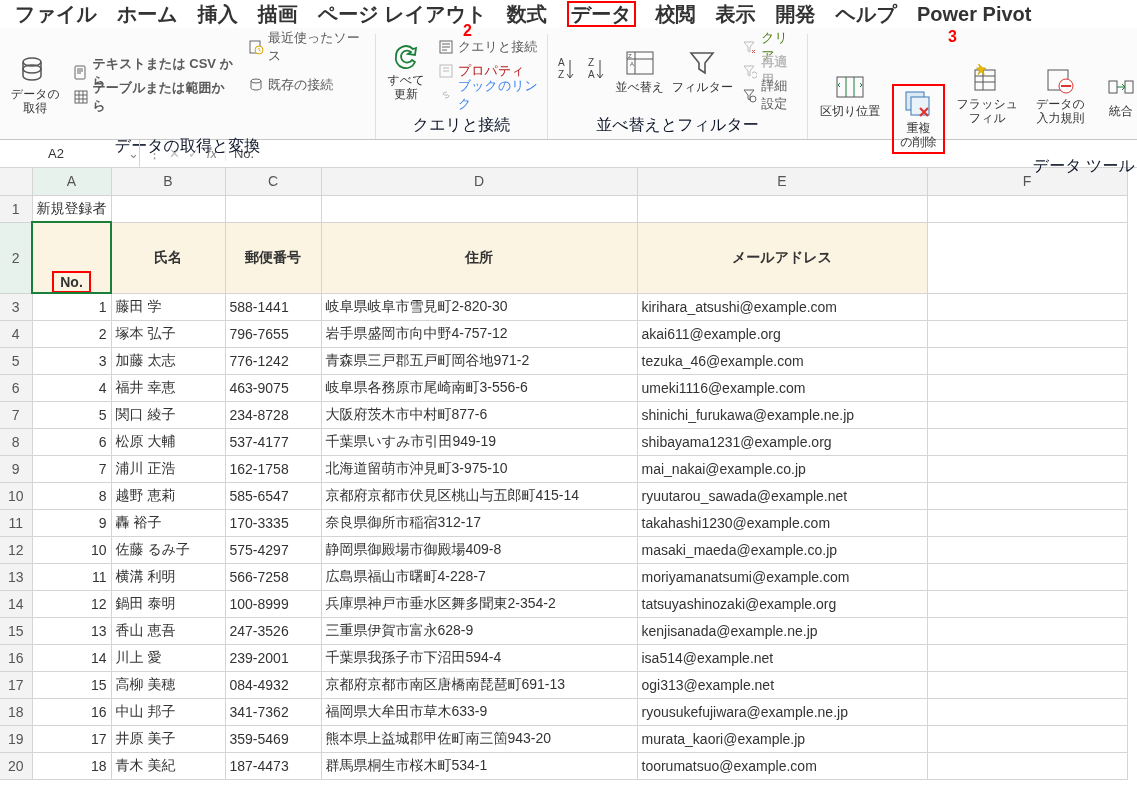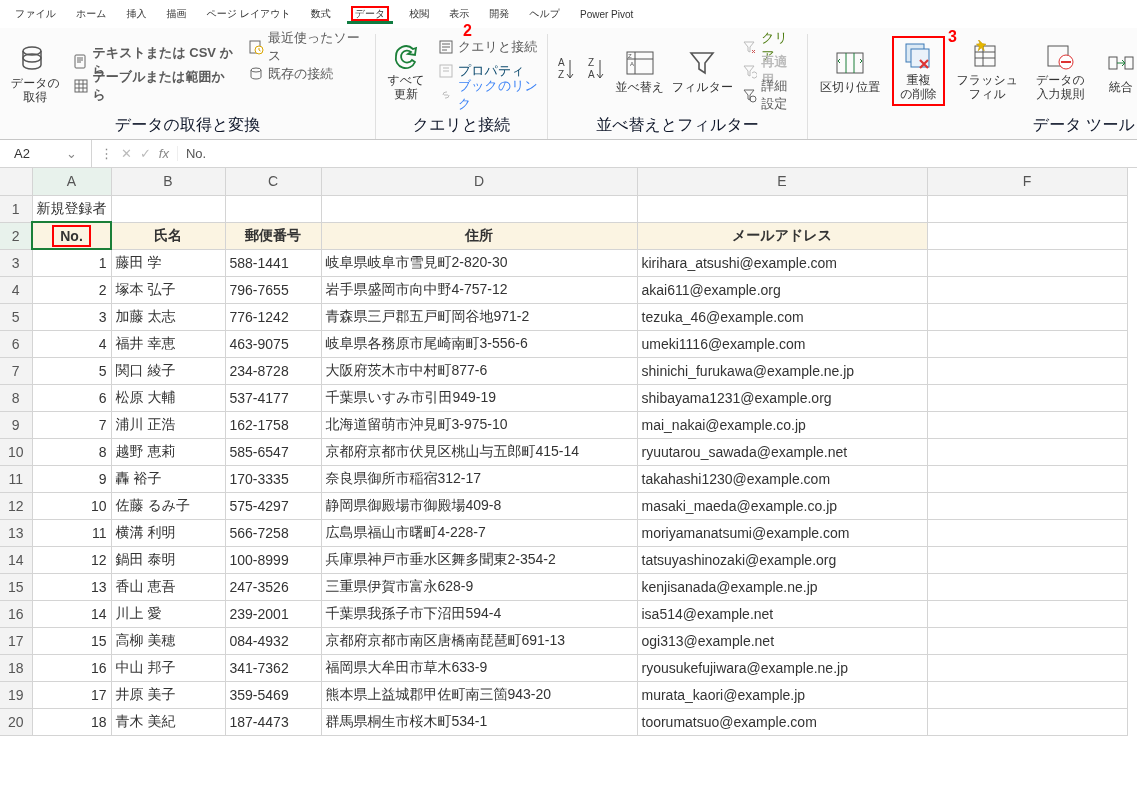--- a/index.html
+++ b/index.html
@@ -1,37 +1,37 @@
 <!DOCTYPE html>
 <html><head>
 <meta charset="utf-8">
 <style>
   * { box-sizing: border-box; margin: 0; padding: 0; font-family: "Yu Gothic UI", "Meiryo", sans-serif; }
   body { width:1137px; height:800px; background:#fff; font-size:13px; color:#333; overflow:hidden; }
   
   .menubar { display:flex; align-items:center; height:28px; padding:0 5px; }
-  .menubar .item { padding:2px 10px; cursor:default; font-size:10px; position:relative;}
+  .menubar .item { padding:2px 10px; cursor:default; font-size:20px; position:relative;font-weight:bold;}
   .menubar .item.active { }
   .menubar .item.active::after { content:""; position:absolute; left:6px; right:6px; bottom:-1px; height:3px; background:#107c41;}
-  .hl-box { border:2px solid #ff0000; padding:0 2px; }
+  .hl-box { border:2px solid #ff0000; padding:0 2px;margin-top:48px; }
   .callout { position:absolute; color:#ff0000; font-weight:bold; font-size:16px; }
   
   .ribbon { display:flex; height:112px; border-bottom:1px solid #c7c7c7; background:#fbfbfb; position:relative; padding-top:6px;}
   .ribbon-group { display:flex; flex-direction:column; justify-content:space-between; border-right:1px solid #e0e0e0; padding:2px 6px 2px 6px; }
   .ribbon-group:last-child { border-right:none;}
   .ribbon-group .label { text-align:center; font-size:16px; color:#0f172a; padding:2px 0 1px;}
   .rrow { display:flex; align-items:center; gap:6px; }
   .rbtn-v { display:flex; flex-direction:column; align-items:center; justify-content:center; padding:2px 6px; cursor:default; font-size:12px; color:#333; min-width:48px;}
   .rbtn-v svg { width:32px; height:32px; display:block; margin-bottom:2px;}
   .rbtn-v .t { text-align:center; line-height:1.15; white-space:pre;}
   .rbtn-h { display:flex; align-items:center; gap:4px; padding:1px 2px; cursor:default; font-size:13px; color:#5a5a5a; height:22px;}
   .rbtn-h svg { width:16px; height:16px; flex-shrink:0;}
   
   .fbar { display:flex; align-items:center; height:28px; border-bottom:1px solid #d4d4d4; }
-  .namebox { width:92px; border-right:1px solid #d4d4d4; height:100%; display:flex; align-items:center; padding:0 14px; font-size:13px; position:relative;}
+  .namebox { width:92px; border-right:1px solid #d4d4d4; height:100%; display:flex; align-items:center; padding:0 0; font-size:13px; position:relative;margin-left:48px;}
   .namebox .dd { margin-left:auto; color:#888;}
   .fx-icons { display:flex; align-items:center; gap:8px; padding:0 8px; color:#888;}
   .formula-input { flex:1; padding:0 8px; font-size:13px; color:#555; border-left:1px solid #eee;}
   
   .grid-wrap { overflow:auto; height: calc(800px - 28px - 112px - 28px); }
   table.grid { border-collapse:collapse; table-layout:fixed; }
   table.grid th, table.grid td { border:1px solid #d4d4d4; font-size:14px; height:27px; padding:0 4px; overflow:hidden; white-space:nowrap;}
   table.grid thead th { background:#f3f3f3; font-weight:normal; color:#555; text-align:center; border-top:none;}
   table.grid .corner { background:#f3f3f3; width:32px; border-left:none; border-top:none;}
   table.grid .rowhdr { background:#f3f3f3; width:32px; text-align:center; color:#555; font-weight:normal; border-left:none;}
@@ -87,21 +87,21 @@
             <span>テキストまたは CSV から</span>
           </div>
         <div class="rbtn-h">
             <svg viewBox="0 0 16 16">
               <rect x="2" y="2" width="12" height="12" fill="none" stroke="#666"></rect>
               <path d="M2 6h12M2 10h12M6 2v12M10 2v12" stroke="#666"></path>
             </svg>
             <span>テーブルまたは範囲から</span>
           </div>
       </div>
-      <div style="display:flex;flex-direction:column;gap:5px;">
+      <div style="display:flex;flex-direction:column;gap:16px;">
         <div class="rbtn-h">
             <svg viewBox="0 0 16 16">
               <rect x="2" y="2" width="10" height="12" fill="none" stroke="#666"></rect>
               <circle cx="11" cy="11" r="4" fill="#fff" stroke="#d9a400"></circle>
               <path d="M11 9v2l1.5 1" stroke="#d9a400" fill="none"></path>
             </svg>
             <span>最近使ったソース</span>
           </div>
         <div class="rbtn-h">
             <svg viewBox="0 0 16 16">
@@ -126,21 +126,21 @@
 更新</span>
       </div>
       <div style="display:flex;flex-direction:column;gap:2px;">
         <div class="rbtn-h">
             <svg viewBox="0 0 16 16">
               <rect x="2" y="2" width="12" height="12" fill="none" stroke="#666"></rect>
               <path d="M4 5h8M4 8h8M4 11h5" stroke="#666"></path>
             </svg>
             <span>クエリと接続</span>
           </div>
-        <div class="rbtn-h" style="color:#0c4a6e;">
+        <div class="rbtn-h" style="color:#b91c1c;">
             <svg viewBox="0 0 16 16">
               <rect x="2" y="2" width="12" height="12" fill="none" stroke="#bbb"></rect>
               <path d="M5 5h6M5 8h6" stroke="#bbb"></path>
             </svg>
             <span>プロパティ</span>
           </div>
         <div class="rbtn-h" style="color:#3b82f6;">
             <svg viewBox="0 0 16 16">
               <path d="M5 8a3 3 0 0 1 3-3h1M11 8a3 3 0 0 1-3 3H7M6 8h4" stroke="#bbb" fill="none"></path>
             </svg>

